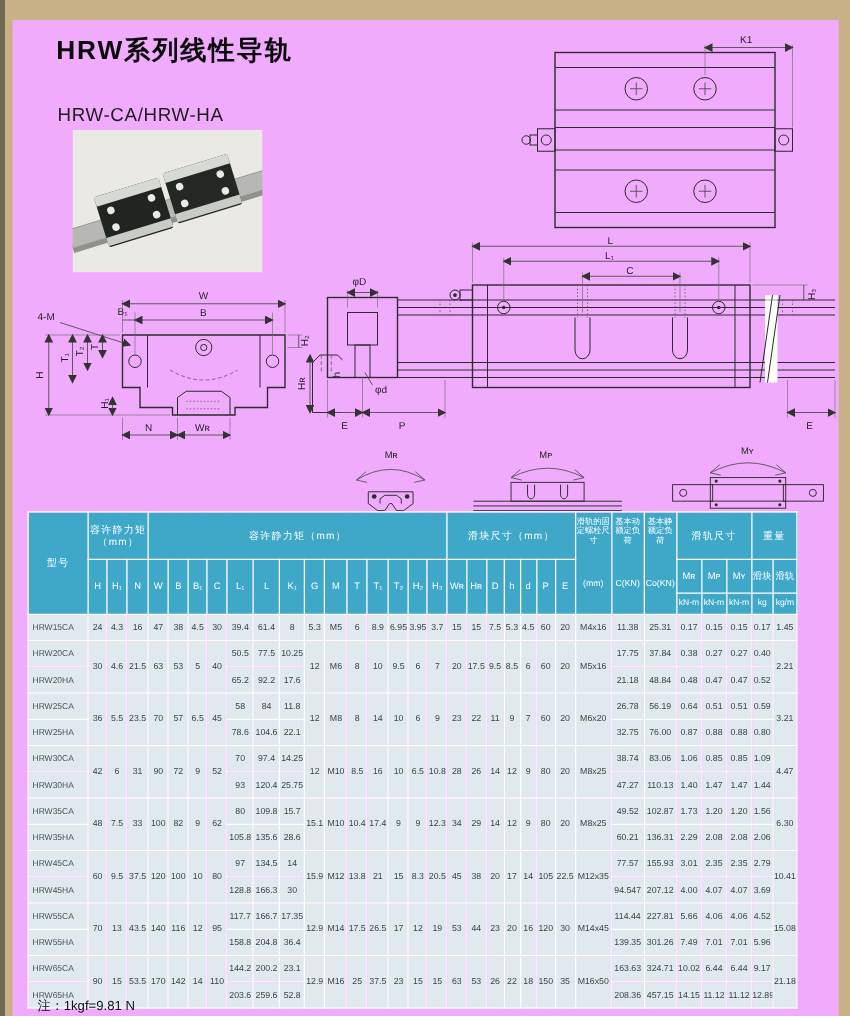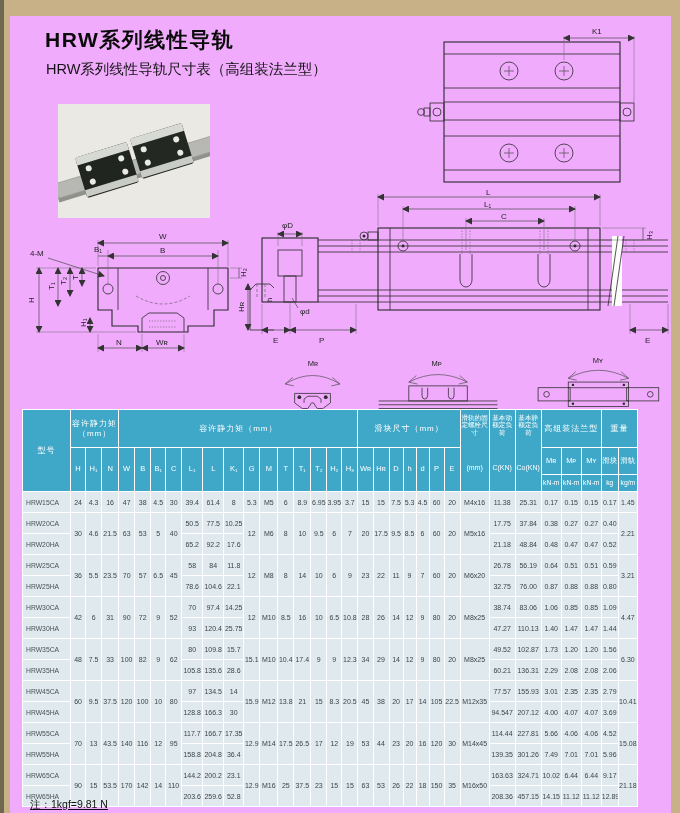--- a/index.html
+++ b/index.html
@@ -35,31 +35,31 @@
   .dim-table thead tr:nth-child(1){height:38px;}
   .dim-table thead tr:nth-child(2){height:27px;}
   .dim-table thead tr:nth-child(3){height:17px;}
   .stackwrap{height:80px;display:flex;flex-direction:column;align-items:center;justify-content:space-between;
              padding:3px 0 18px;box-sizing:border-box;}
   .stackwrap .t{font-size:6.6px;line-height:1.2;}
   .stackwrap .u{font-size:7px;}
   .dim-table td{background:#e0eaee;border:1px solid #fff;font-size:7px;color:#39454b;
                 text-align:center;padding:0;height:20px;overflow:hidden;white-space:nowrap;}
   .dim-table td.model{text-align:left;padding-left:3px;font-size:6.8px;color:#47525a;}
-  .note{position:absolute;left:20px;top:782px;font-size:10.5px;color:#111;text-decoration:underline;}
+  .note{position:absolute;left:20px;top:782px;font-size:10.5px;color:#111;}
 </style>
 </head>
 <body>
 
 <div class="canvas">
   <div class="edge-shade"></div>
   <div class="page">
 
     <div class="title">HRW系列线性导轨</div>
-    <div class="subtitle">HRW系列线性导轨尺寸表（高组装法兰型）</div>
+    <div class="modelline">HRW-CA/HRW-HA</div>
 
     <svg class="photo" viewBox="0 0 152 114">
       <rect x="0" y="0" width="152" height="114" fill="#ebe9e4"></rect>
       <g transform="rotate(-17 76 62)">
         <rect x="-6" y="56" width="164" height="15" fill="#b7b8b3" stroke="#8e8f8a" stroke-width="0.6"></rect>
         <rect x="-6" y="71" width="164" height="4" fill="#90918c"></rect>
       </g>
       <g transform="translate(49,66) rotate(-17)">
         <rect x="-27" y="-21" width="54" height="42" rx="2" fill="#21251f"></rect>
         <rect x="-27" y="-21" width="54" height="8" fill="#d7d9d4"></rect>
@@ -373,21 +373,21 @@
                 <span class="t">基本动额定负荷</span>
                 <span class="u">C(KN)</span>
               </div>
           </th>
           <th rowspan="3">
             <div class="stackwrap">
                 <span class="t">基本静额定负荷</span>
                 <span class="u">Co(KN)</span>
               </div>
           </th>
-          <th colspan="3" class="grp">高组装法兰型</th>
+          <th colspan="3" class="grp">滑轨尺寸</th>
           <th colspan="2" class="grp">重量</th>
         </tr>
         <tr>
           <th rowspan="2" class="ltr">H</th>
           <th rowspan="2" class="ltr">H₁</th>
           <th rowspan="2" class="ltr">N</th>
           <th rowspan="2" class="ltr">W</th>
           <th rowspan="2" class="ltr">B</th>
           <th rowspan="2" class="ltr">B₁</th>
           <th rowspan="2" class="ltr">C</th>

